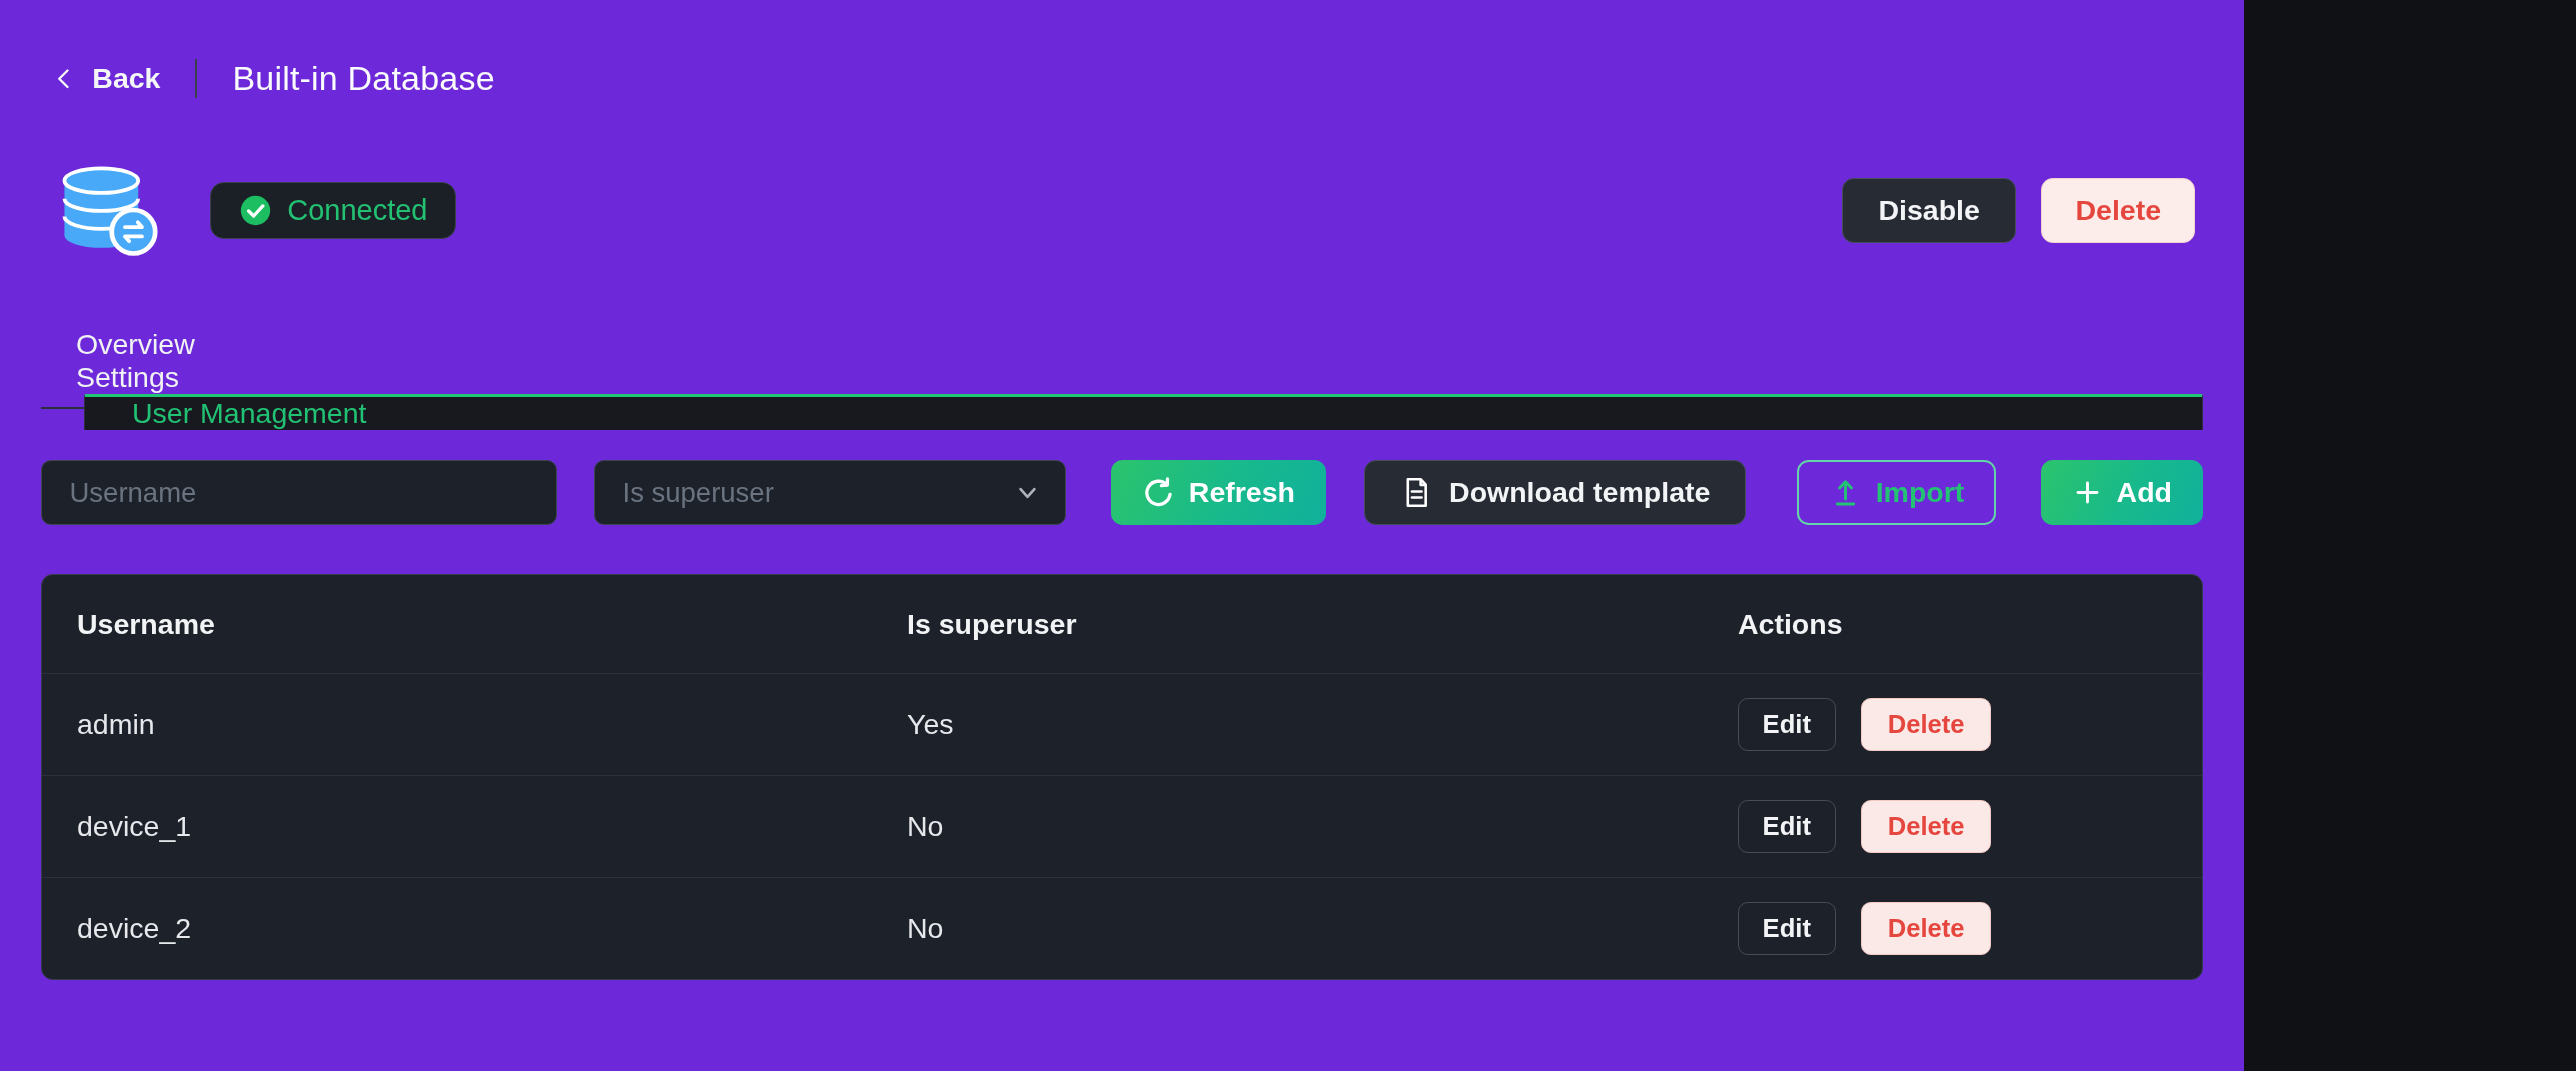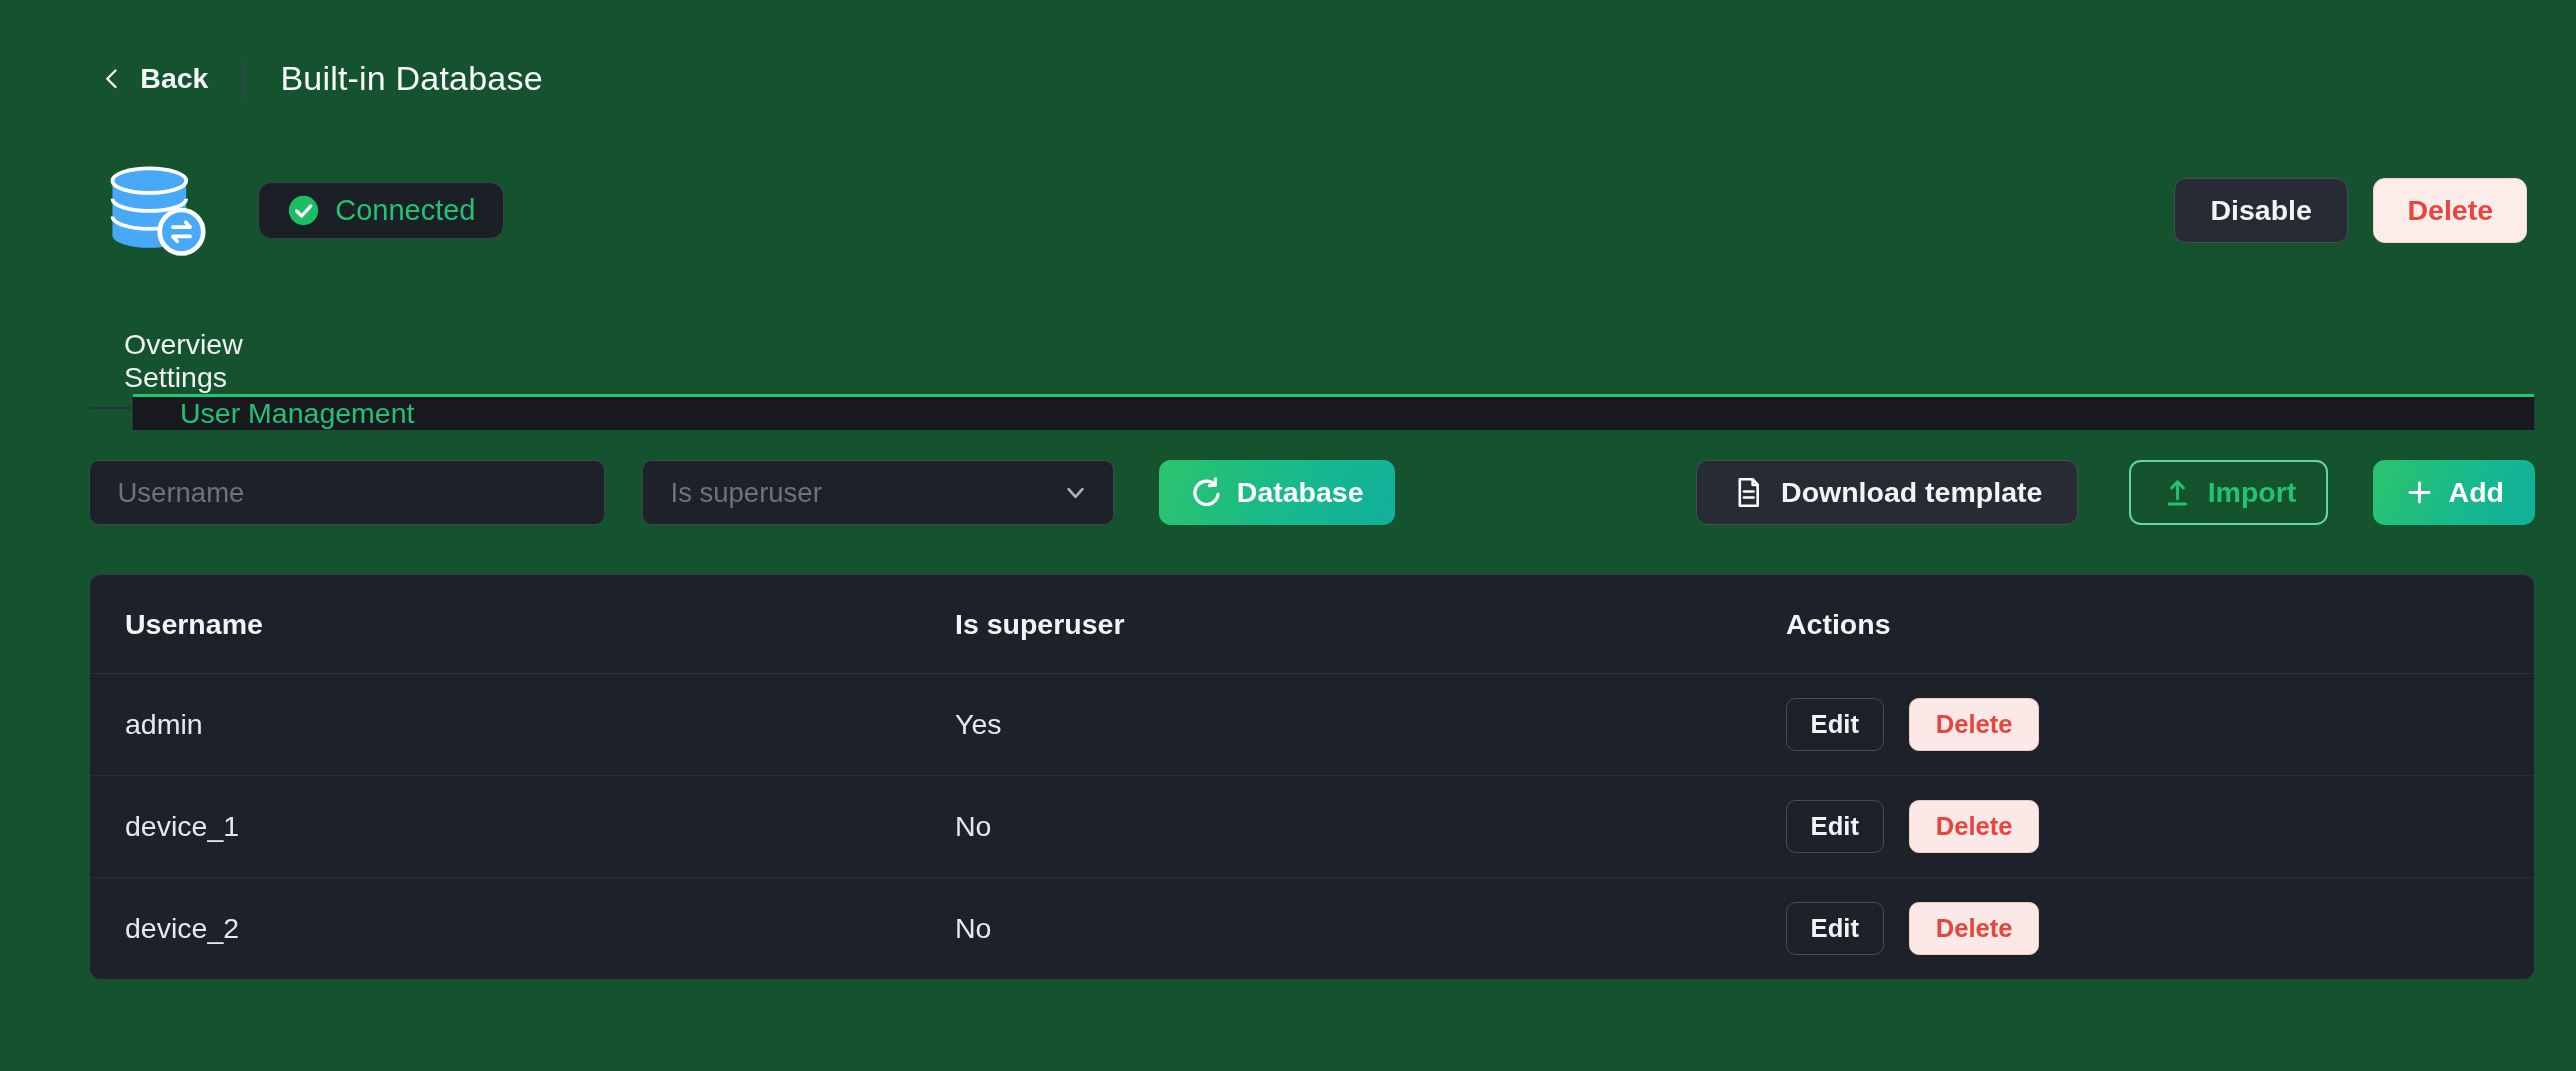--- a/index.html
+++ b/index.html
@@ -1,20 +1,20 @@
 <!DOCTYPE html>
 <html><head>
 <meta charset="utf-8">
 <style>
   * { margin:0; padding:0; box-sizing:border-box; }
   html,body { background:#101114; }
   .page {
-    position:relative; width:2576px; height:1072px;
-    background:#14532d; overflow:hidden;
-    font-family:"Liberation Sans", sans-serif; color:#F2F3F5;padding-left:48px;
+    position:relative; width:2244px; height:1072px;
+    background:#6d28d9; overflow:hidden;
+    font-family:"Liberation Sans", sans-serif; color:#F2F3F5;
   }
   
   .topbar { display:flex; align-items:center; padding:55px 47px 0 51px; height:102px; }
   .back { display:flex; align-items:center; gap:13.8px; cursor:pointer; }
   .back svg { width:27.5px; height:27.5px; }
   .back-label { font-size:28.5px; font-weight:600; color:#F5F6F7; }
   .vdiv { width:2px; height:39px; background:#3A4049; margin:0 35px; }
   .page-title { font-size:34px; font-weight:400; color:#FAFBFC; letter-spacing:0.2px; }
 
   
@@ -158,21 +158,21 @@
         <polyline points="10,14 18,23 26,14" fill="none" stroke="#AEB4BD" stroke-width="3" stroke-linecap="round" stroke-linejoin="round"></polyline>
       </svg>
     </div>
 
 
     <button class="btn btn-primary">
       <svg width="33" height="33" viewBox="0 0 36 36">
         <path d="M30.6 20a12.7 12.7 0 1 1-3.6-10.6" fill="none" stroke="#FFFFFF" stroke-width="3.6" stroke-linecap="round"></path>
         <polyline points="27.8,3.2 27.6,9.8 21.2,10.4" fill="none" stroke="#FFFFFF" stroke-width="3.6" stroke-linecap="round" stroke-linejoin="round"></polyline>
       </svg>
-      <span>Database</span>
+      <span>Refresh</span>
     </button>
 
     <button class="btn btn-dark toolbar push">
       <svg width="33" height="33" viewBox="0 0 36 36">
         <path d="M8.5 3.5 h14 l5.5 6 v23 h-19.5 z" fill="none" stroke="#FFFFFF" stroke-width="2.8" stroke-linejoin="round"></path>
         <path d="M22.5 3.5 v6.2 h5.5" fill="none" stroke="#FFFFFF" stroke-width="2.8" stroke-linejoin="round"></path>
         <line x1="13" y1="17" x2="23.5" y2="17" stroke="#FFFFFF" stroke-width="2.8" stroke-linecap="round"></line>
         <line x1="13" y1="23.5" x2="23.5" y2="23.5" stroke="#FFFFFF" stroke-width="2.8" stroke-linecap="round"></line>
       </svg>
       <span>Download template</span>

